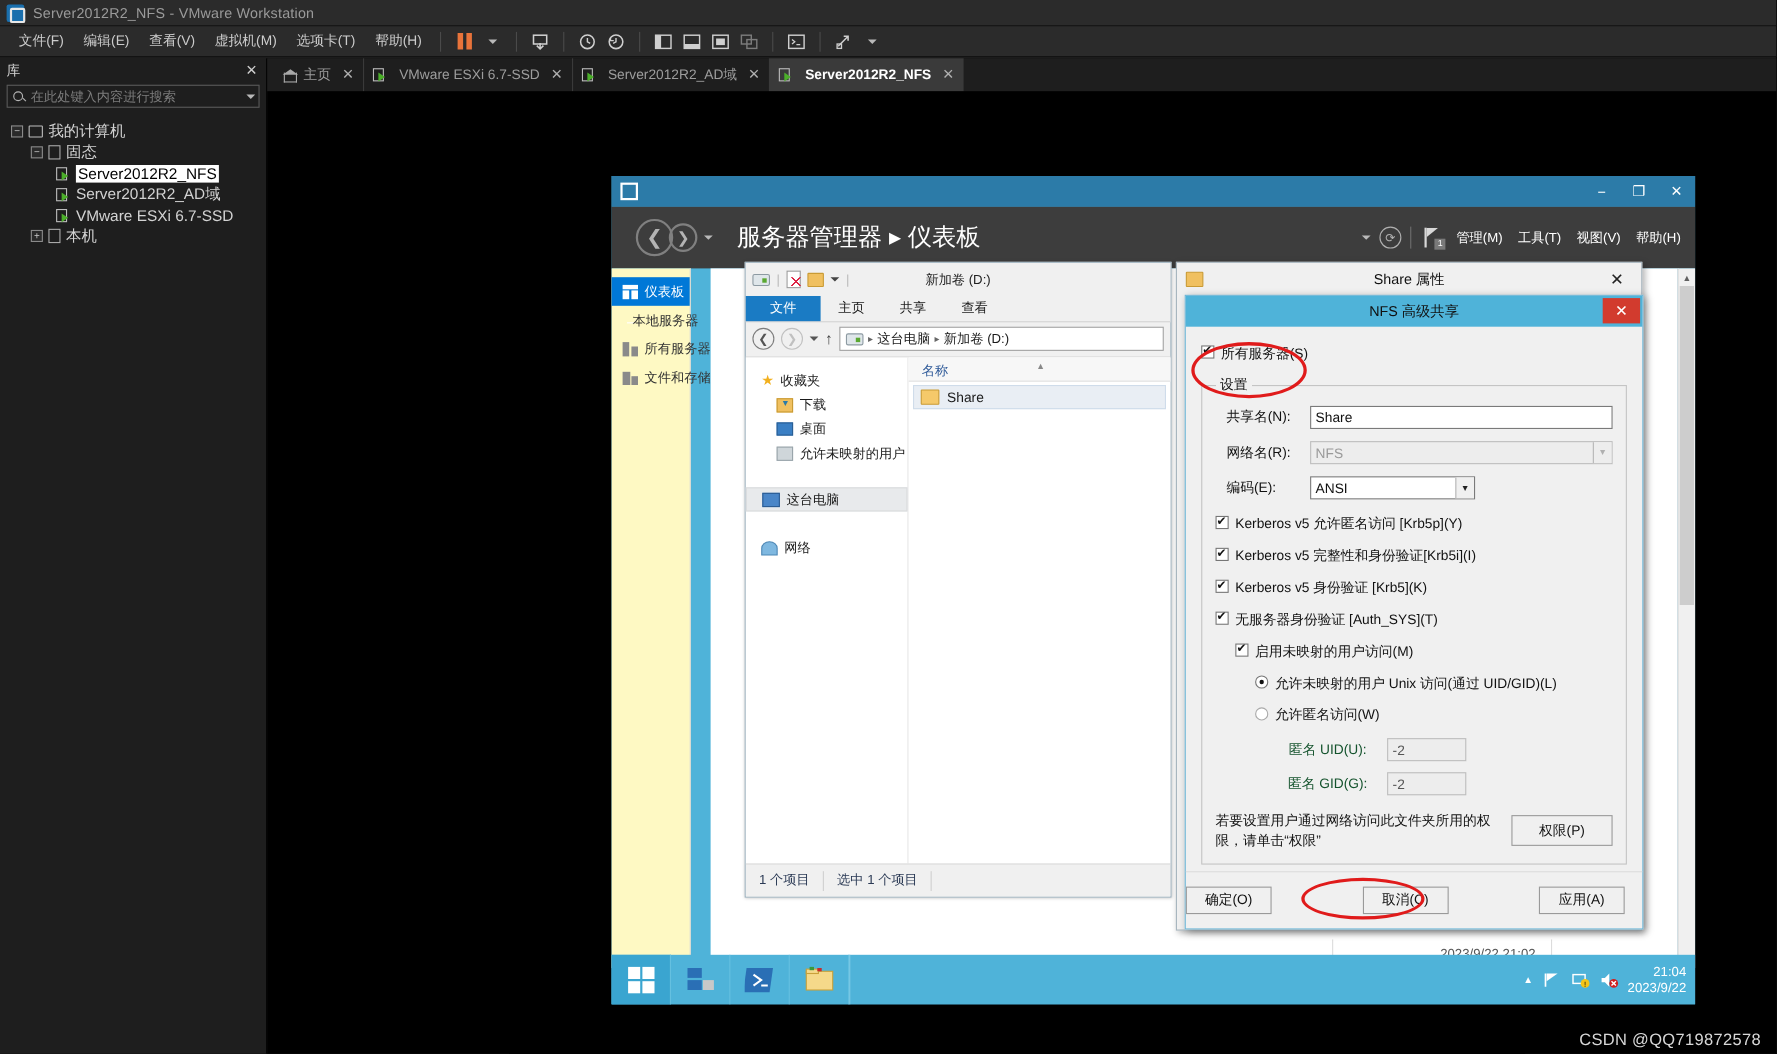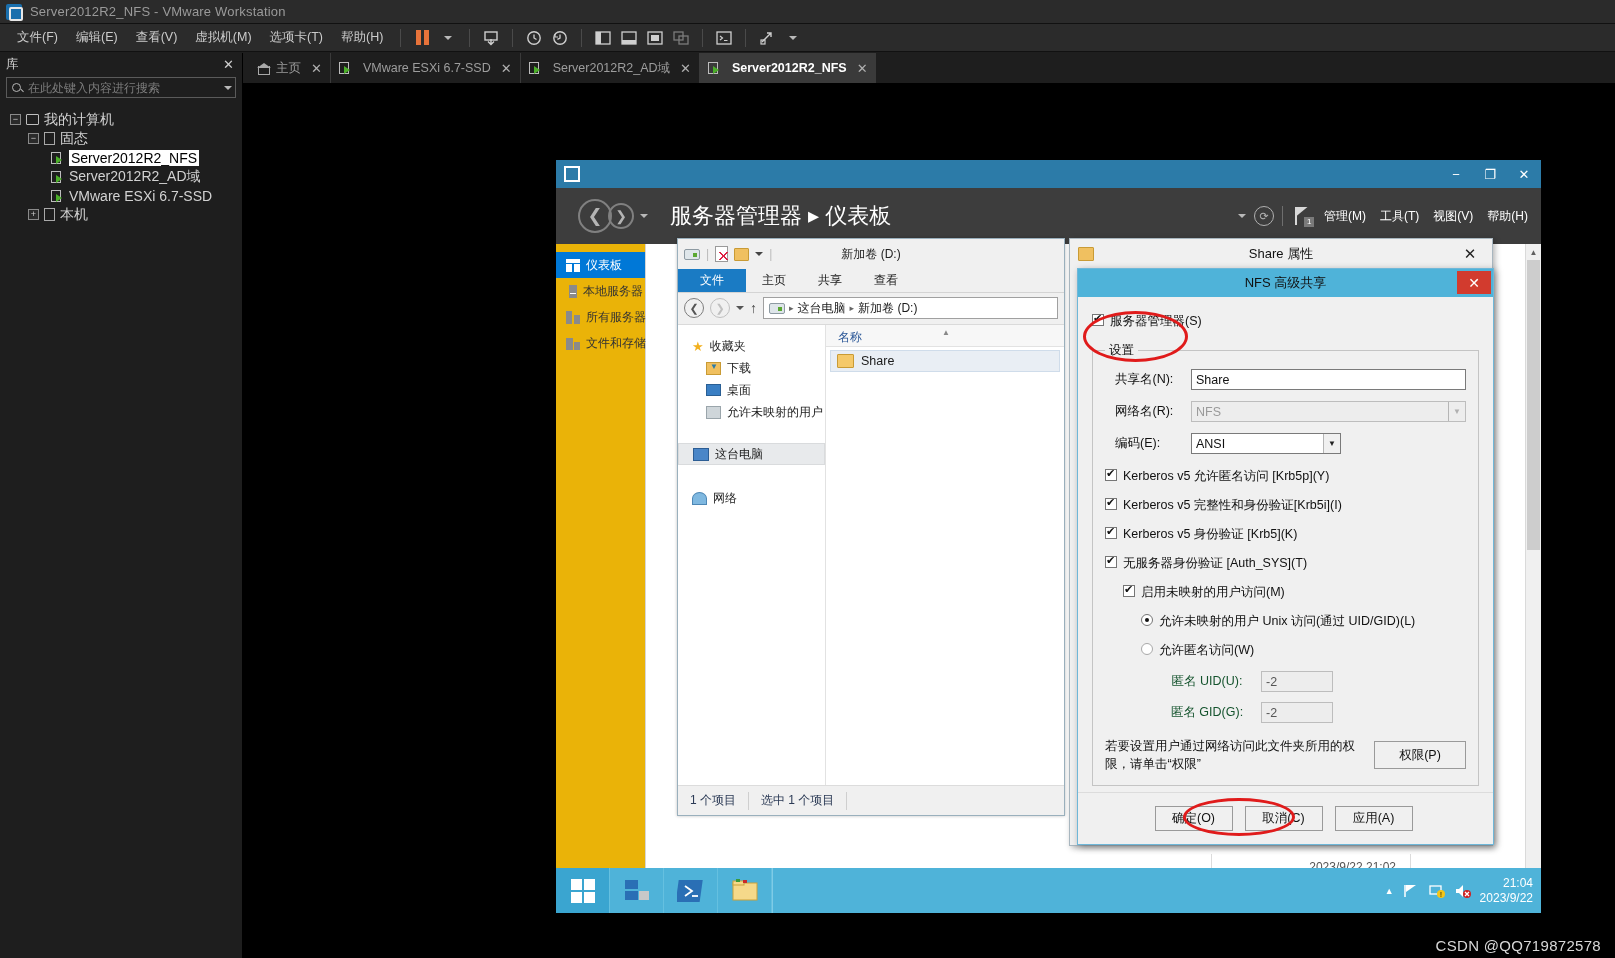--- a/index.html
+++ b/index.html
@@ -131,21 +131,21 @@
     display:flex;align-items:center;justify-content:center;}
   .flag-ic { width:16px;height:18px;position:relative;margin:0 6px 0 4px;}
   .flag-ic::before{content:"";position:absolute;left:0;top:0;width:1.5px;height:18px;background:#d8d8d8;}
   .flag-ic::after{content:"";position:absolute;left:1.5px;top:0;width:11px;height:9px;background:#d8d8d8;
     clip-path:polygon(0 0,100% 0,0 100%);}
   .flag-badge { position:absolute; left:9px; top:10px; background:#7a7a7a; color:#fff; font-size:8px;
     padding:0 3px; line-height:10px;}
   .vbar { width:1px;height:20px;background:#6e6e6e;margin:0 8px; }
 
   .sm-nav {
-    position:absolute; left:0; top:84px; width:90px; bottom:33px; background:#eab308;
+    position:absolute; left:0; top:84px; width:72px; bottom:33px; background:#fef9c3;
     border-right:1px solid #d6d6d6;
   }
   .sm-nav-item { height:26px; display:flex; align-items:center; gap:6px; padding-left:10px;
     font-size:12px; color:#333; white-space:nowrap; }
   .sm-nav-item.active { background:#0078d7; color:#fff; }
   .nv-ic { width:14px;height:13px;flex:none; }
   .nv-dash { background:
      linear-gradient(#fff,#fff) 0 0/14px 4px no-repeat,
      linear-gradient(#fff,#fff) 0 5px/6px 8px no-repeat,
      linear-gradient(#fff,#fff) 8px 5px/6px 8px no-repeat; }
@@ -291,21 +291,21 @@
   .fcombo.dis .arrow { background:#ededed; color:#b0b0b0; }
   .smallbox { width:72px; height:21px; border:1px solid #bdbdbd; background:#ededed; color:#555;
     font-size:12.5px; padding:0 4px; display:flex; align-items:center; }
   .dimtxt { color:#14532d;text-align:center; }
   .helptext { font-size:12.5px; color:#111; line-height:18px; width:250px; }
   .btn {
     height:25px; min-width:78px; border:1px solid #9a9a9a; background:#f0f0f0; font-size:12.5px;
     color:#111; display:flex; align-items:center; justify-content:center; cursor:default;
   }
   .nfs-buttons { position:absolute; left:0; right:0; bottom:0; height:52px; border-top:1px solid #dcdcdc;
-    display:flex; align-items:center; justify-content:center; gap:12px; padding-right:4px; }
+    display:flex; align-items:center; justify-content:space-between; gap:12px; padding-right:16px; }
 
   
   .ellipse { position:absolute; border:3px solid #e01b1b; border-radius:50%; pointer-events:none; }
 
   
   .watermark { position:absolute; right:14px; bottom:4px; color:#d8d8d8; font-size:15px;
     letter-spacing:.3px;text-align:right; }
 </style>
 </head>
 <body>
@@ -682,21 +682,21 @@
 <div id="nfsdlg">
   <div class="nfs-title">
     <div class="ttl">NFS 高级共享</div>
     <div class="nfs-x">✕</div>
   </div>
 
   <div class="nfs-body">
 
     <div class="cbrow" style="margin-bottom:12px">
       <span class="cbx on"></span>
-      <span>服务器管理器(S)</span>
+      <span>所有服务器(S)</span>
     </div>
 
     <fieldset class="grp">
       <legend>设置</legend>
 
       <div class="frow">
         <span class="flbl indent">共享名(N):</span>
         <span class="ftext">Share</span>
       </div>
 

